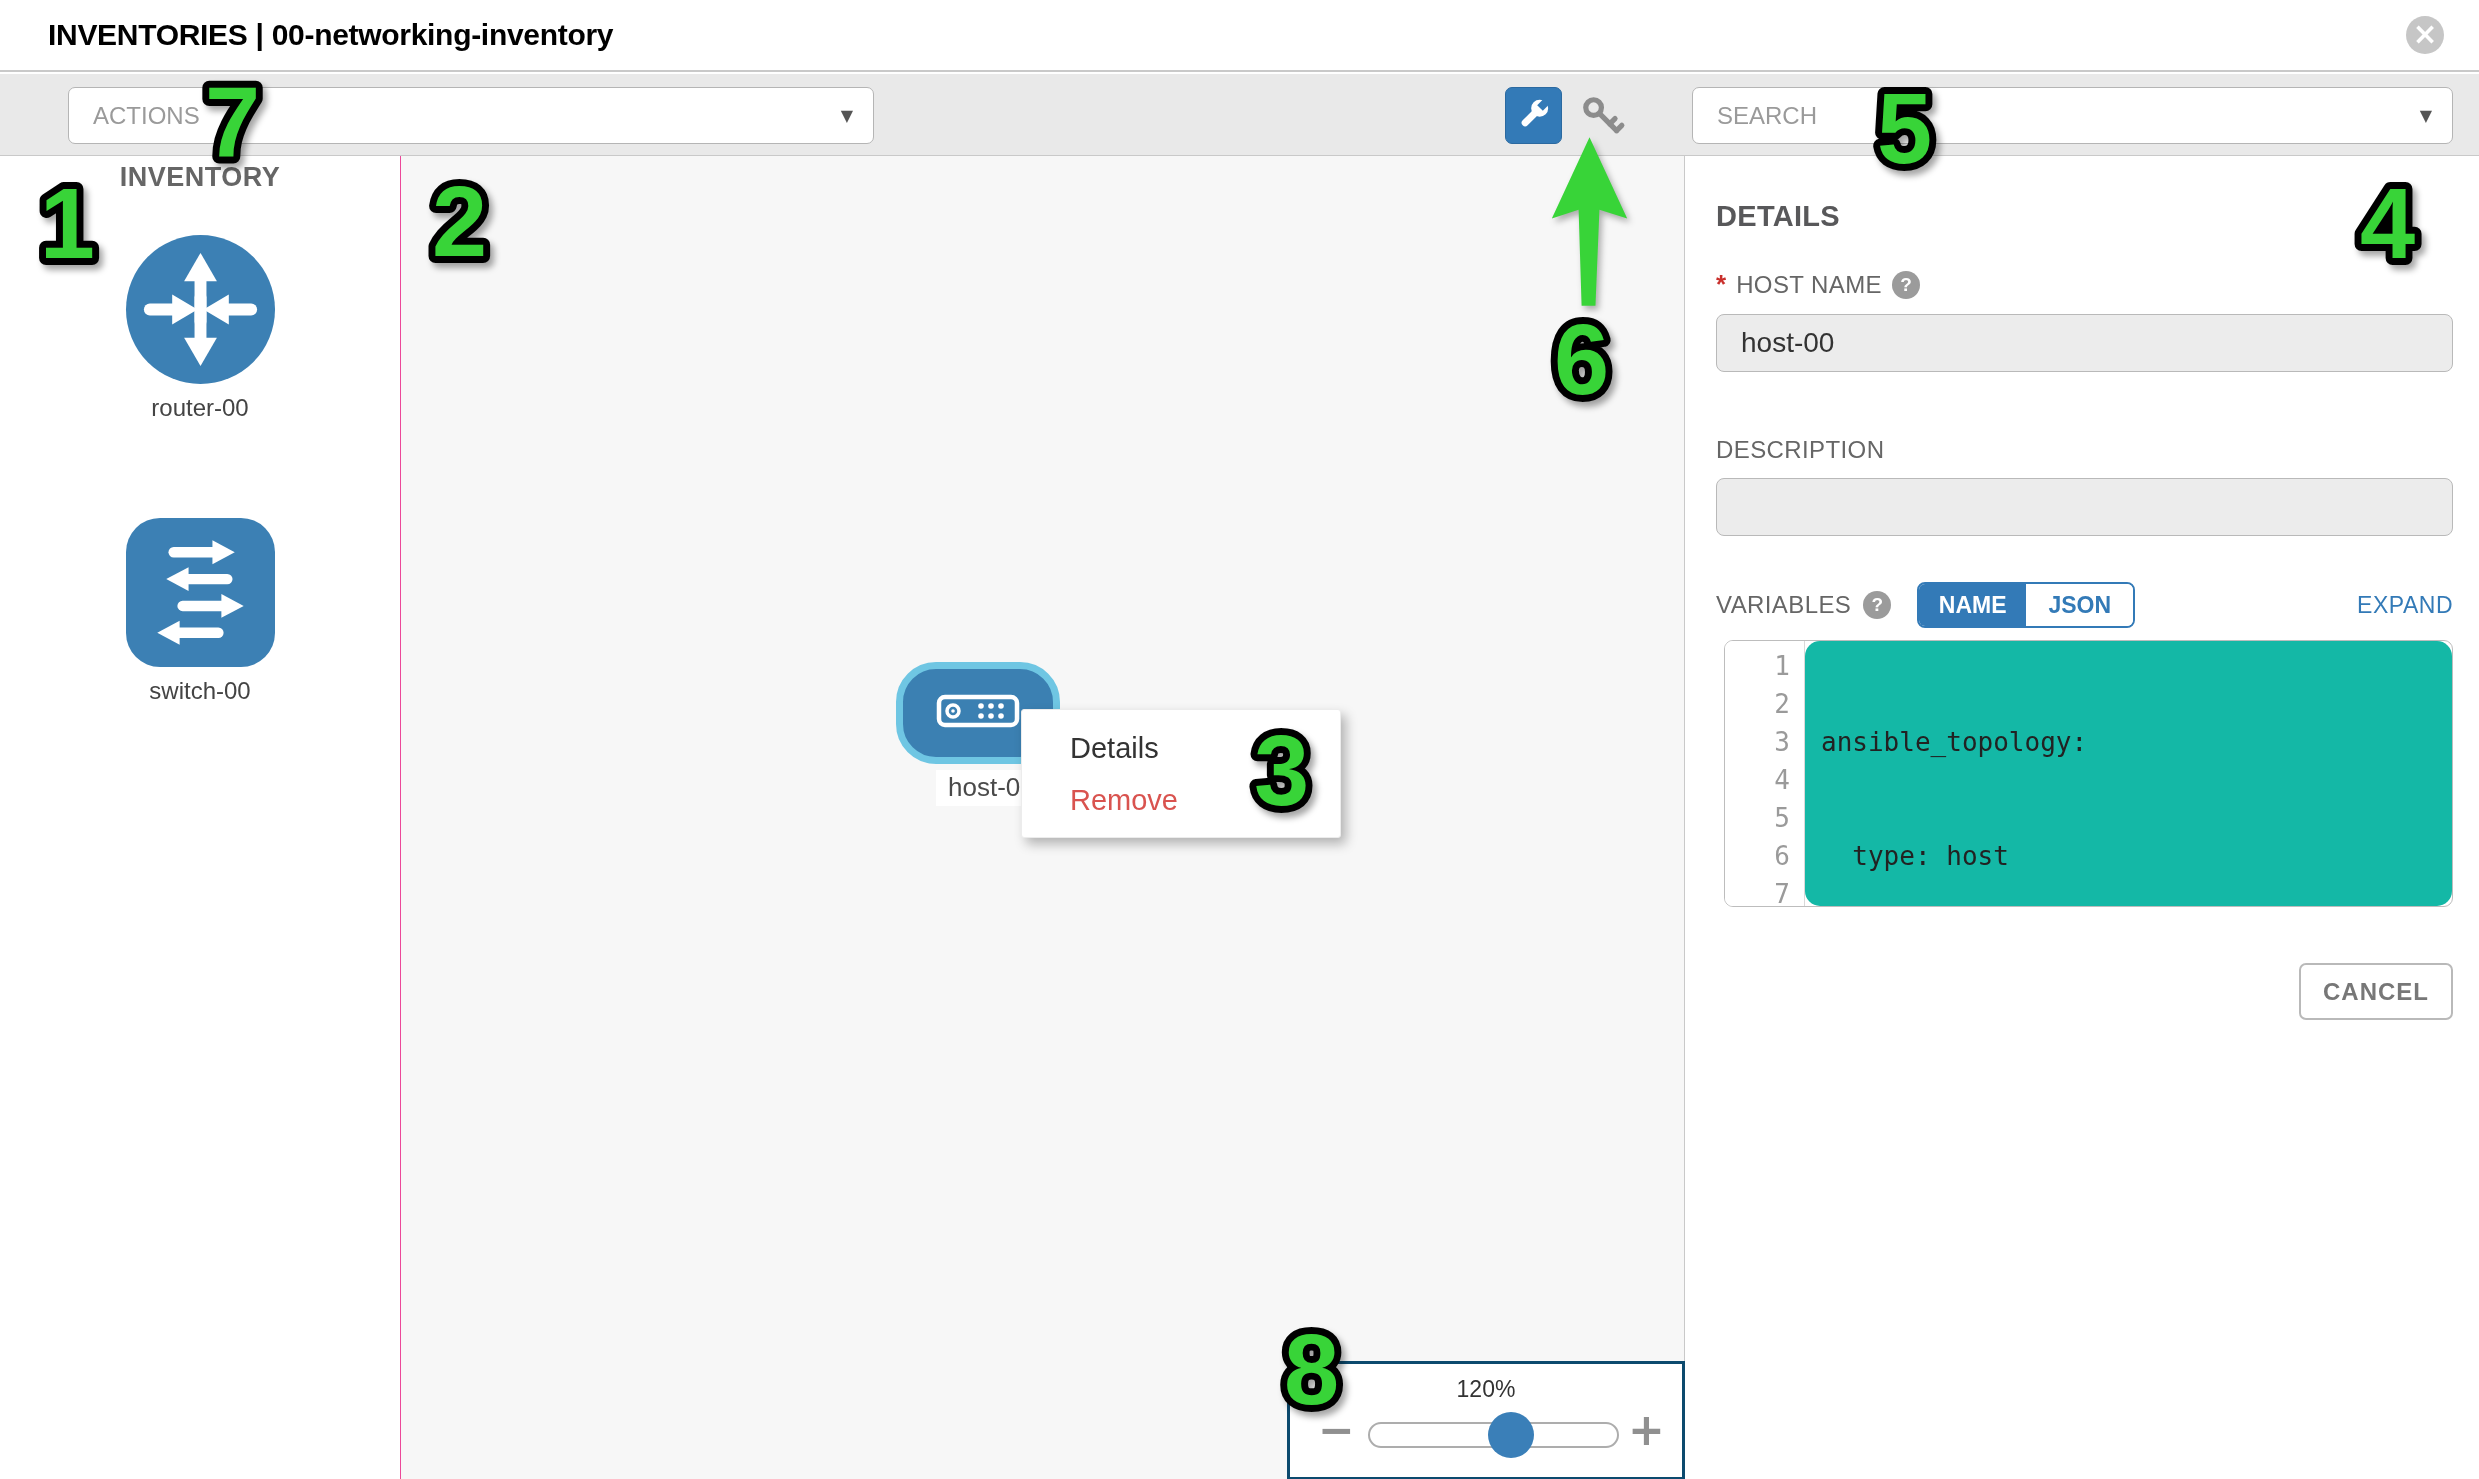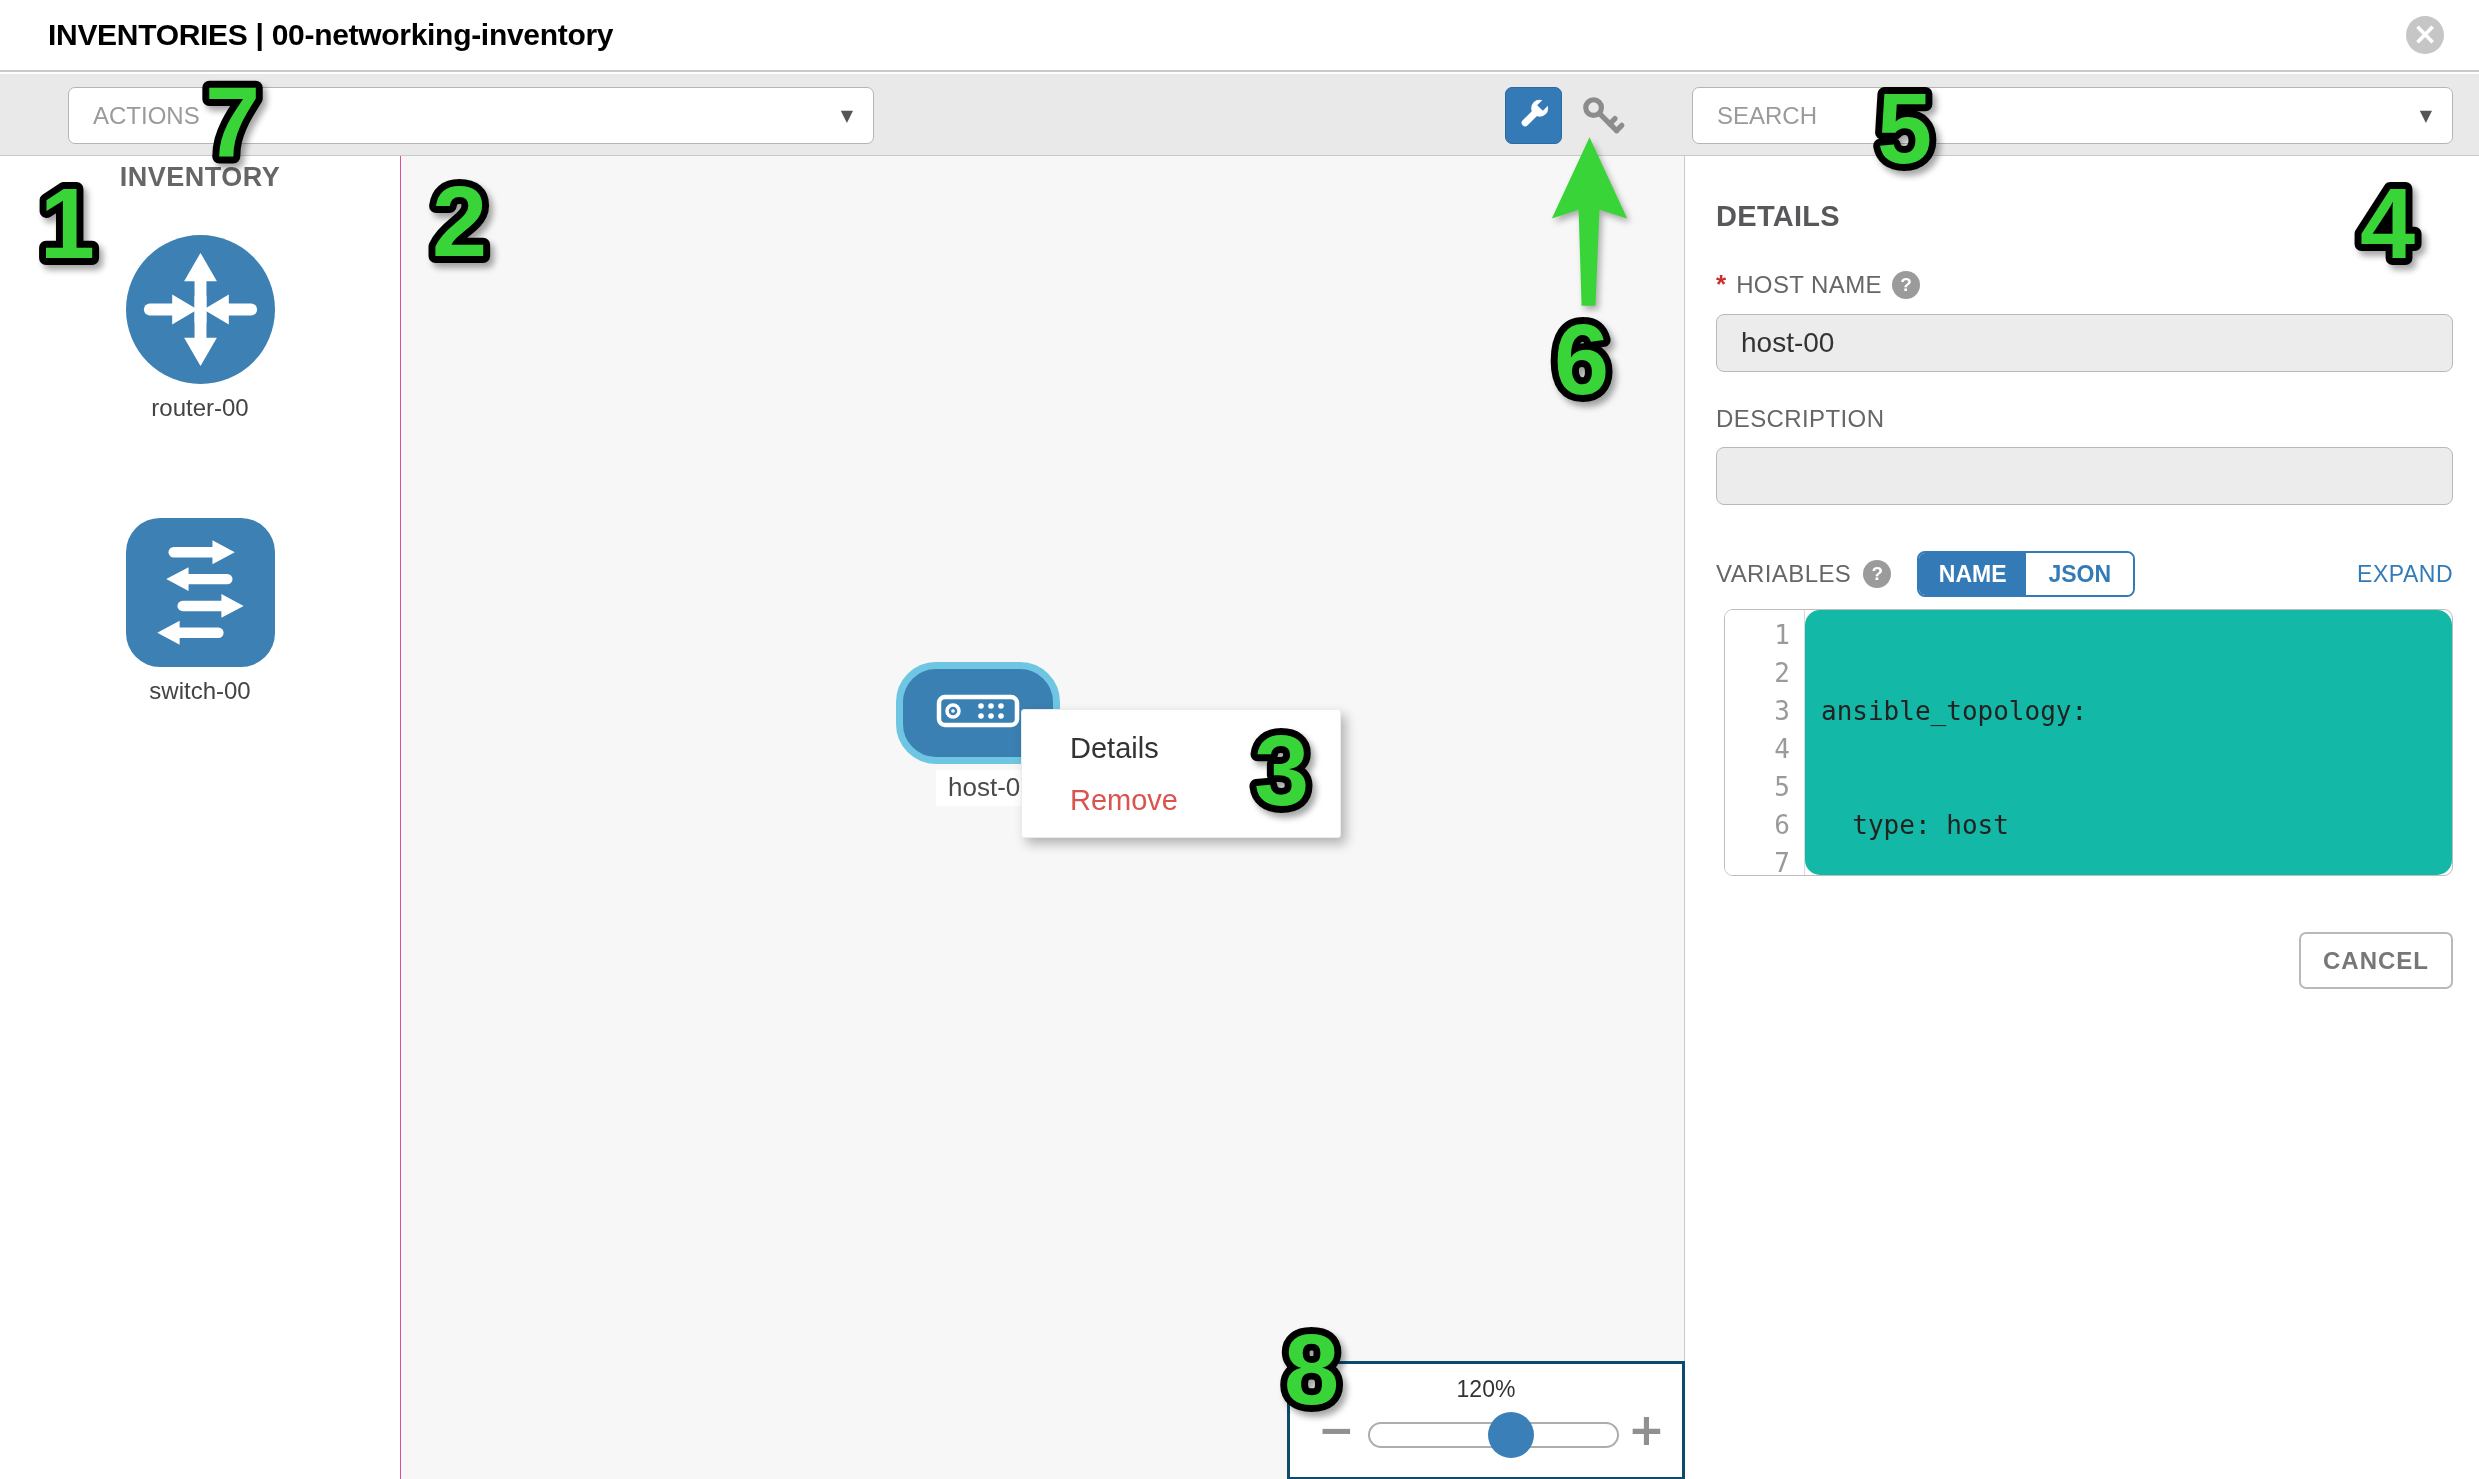--- a/index.html
+++ b/index.html
@@ -79,21 +79,21 @@
   
   .dp-heading { font-size:29px; font-weight:bold; color:#58585a; letter-spacing:0.3px; }
   .field-label-row { margin-top:36px; display:flex; align-items:center; gap:10px; }
   .req { color:#c9302c; font-size:26px; font-weight:bold; }
   .flabel { font-size:24px; color:#666; letter-spacing:0.4px; }
   .help-icon { width:28px; height:28px; border-radius:50%; background:#9b9b9b; color:#fff;
                font-size:19px; font-weight:bold; text-align:center; line-height:28px; cursor:pointer; }
   .tinput { margin-top:14px; width:737px; height:58px; background:#ececec; border:1px solid #b9b9b9;
             border-radius:8px; font-size:28px; color:#333; padding:0 24px;
             font-family:"Liberation Sans",sans-serif; }
-  .desc-gap { margin-top:33px; }
+  .desc-gap { margin-top:64px; }
   .vars-row { margin-top:46px; display:flex; align-items:center; }
   .toggle { display:flex; margin-left:26px; border:2px solid #337ab7; border-radius:8px; overflow:hidden; }
   .tog-btn { width:107px; height:42px; font-size:23px; font-weight:bold; text-align:center;
              line-height:42px; cursor:pointer; }
   .tog-on  { background:#337ab7; color:#fff; }
   .tog-off { background:#fff; color:#337ab7; }
   .expand-link { margin-left:auto; font-size:23px; color:#337ab7; letter-spacing:0.5px; cursor:pointer; }
 
   .editor { margin-top:12px; margin-left:8px; width:729px; height:267px; border:1px solid #bdbdbd;
             border-radius:9px; overflow:hidden; display:flex;

